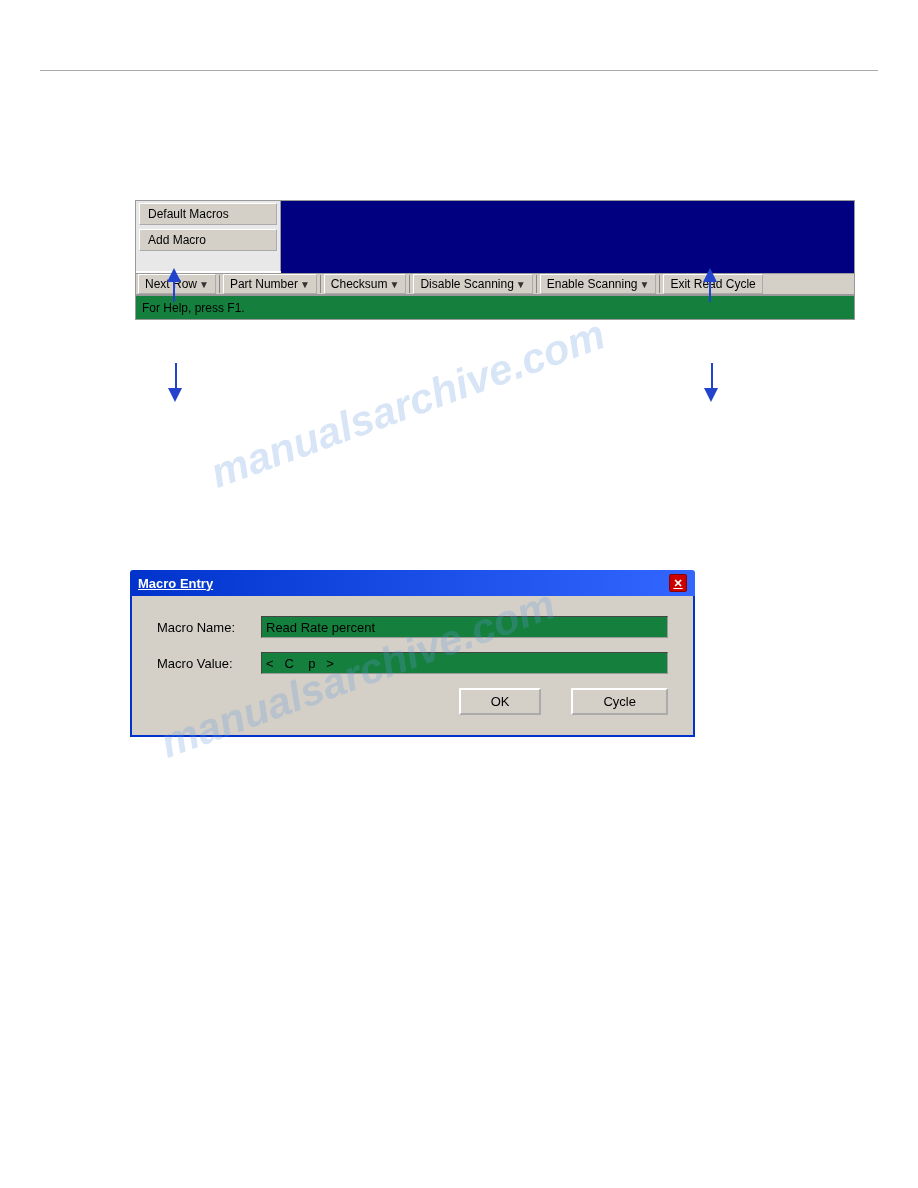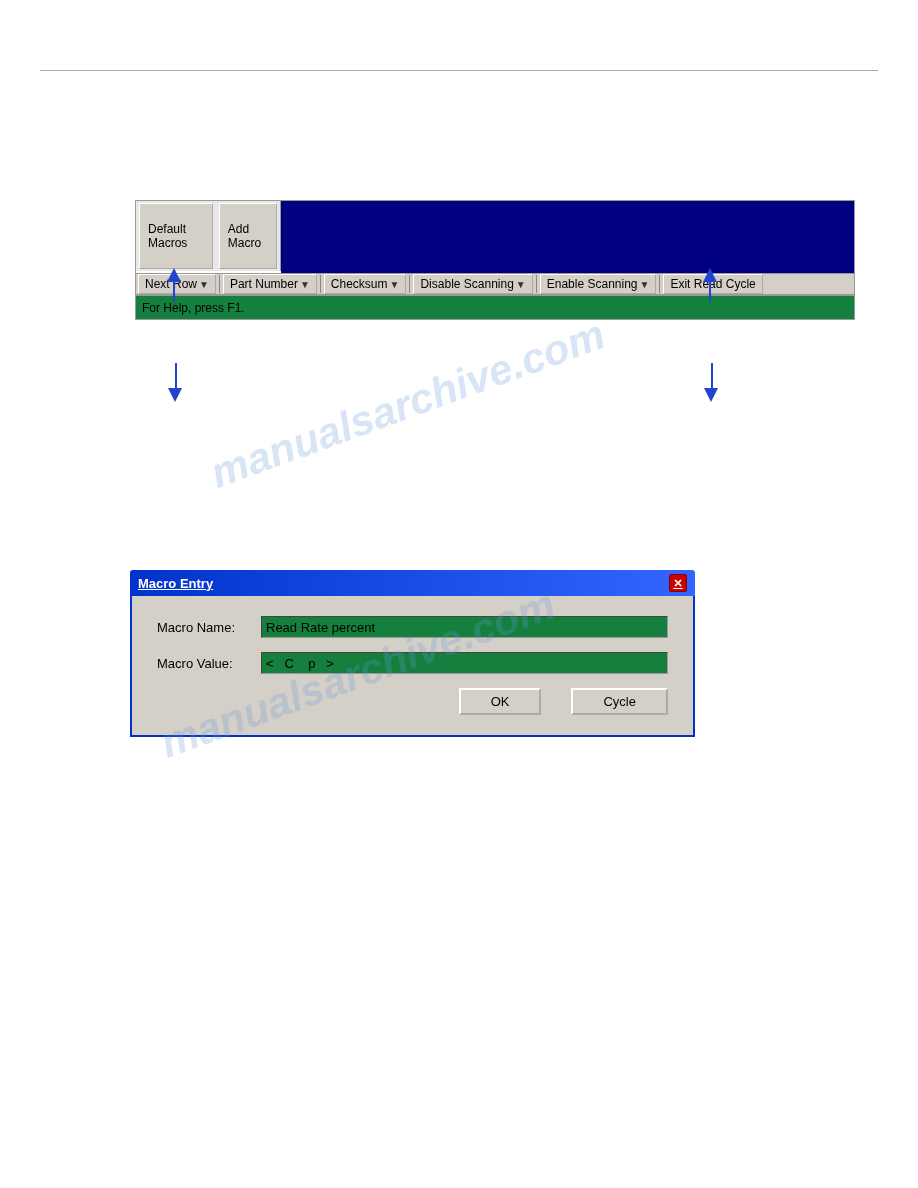--- a/index.html
+++ b/index.html
@@ -31,21 +31,21 @@
       width: 720px;
       border: 1px solid #999;
       background: #fff;
     }
 
     .menu-buttons-area {
       background: #e8e8e8;
       width: 145px;
       height: 70px;
       display: flex;
-      flex-direction: row;
+      flex-direction: column;
       border-right: 1px solid #999;
       flex-shrink: 0;
     }
 
     .menu-button {
       background: #d4d0c8;
       border: 1px outset #fff;
       padding: 3px 8px;
       font-size: 12px;
       cursor: pointer;

